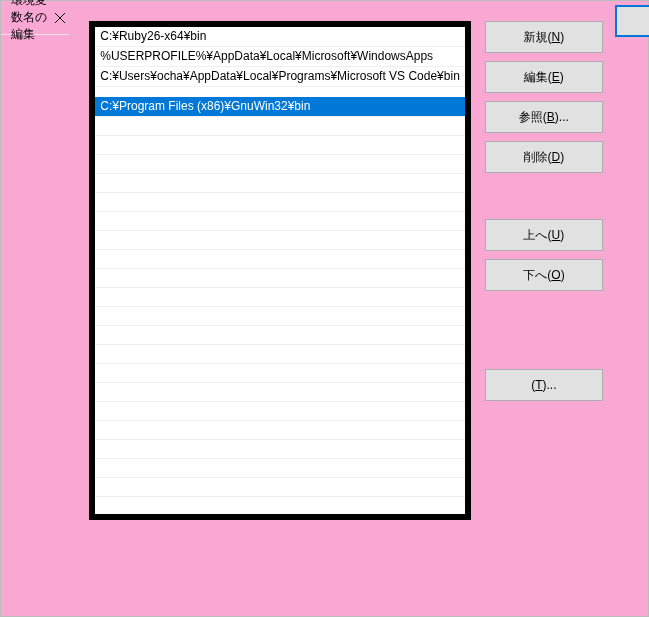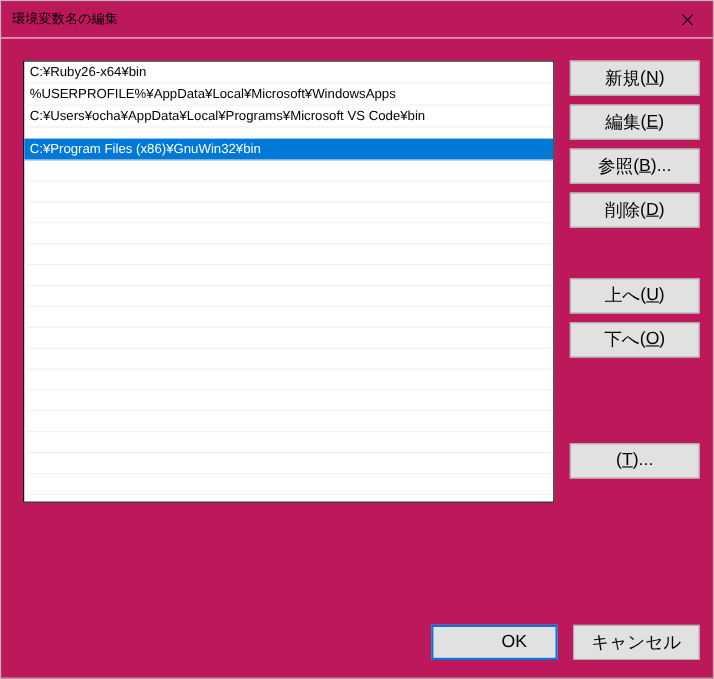--- a/index.html
+++ b/index.html
@@ -11,23 +11,23 @@
       padding: 0;
       background: #fff;
       width: 649px;
       height: 617px;
       overflow: hidden;
     }
     .dialog {
       width: 649px;
       height: 617px;
       border: 1px solid #bbb;
-      background: #be185d;
-      display: flex;
-      flex-direction: column;
+      background: #f9a8d4;
+      display: flex;
+      flex-direction: row;
     }
     .titlebar {
       height: 34px;
       display: flex;
       align-items: center;
       justify-content: space-between;
       padding-left: 10px;
       font-size: 12px;
       color: #000;
       border-bottom: 1px solid #e5e5e5;
@@ -50,24 +50,24 @@
     }
     .content {
       flex: 1;
       padding: 20px 12px 12px 20px;
       display: flex;
       flex-direction: row;
       gap: 14px;
     }
     .listbox {
       flex: 1;
-      border: 1px solid #000000;
+      border: 6px solid #000000;
       background: #fff;
       overflow: hidden;
-      height: 402px;
+      height: 499px;
     }
     .list-item {
       font-size: 12px;
       line-height: 19px;
       padding: 0 5px;
       color: #000;
       white-space: nowrap;
       overflow: hidden;
       cursor: default;
       border-bottom: 1px solid #f0f0f0;
@@ -84,21 +84,21 @@
     .side-buttons {
       width: 118px;
       display: flex;
       flex-direction: column;
       gap: 8px;
     }
     .btn {
       height: 32px;
       border: 1px solid #adadad;
       background: #e1e1e1;
-      font-size: 16px;
+      font-size: 12px;
       color: #000;
       cursor: pointer;
       display: flex;
       align-items: center;
       justify-content: center;
       padding: 0 4px;
     }
     .btn .mn {
       text-decoration: underline;
     }

